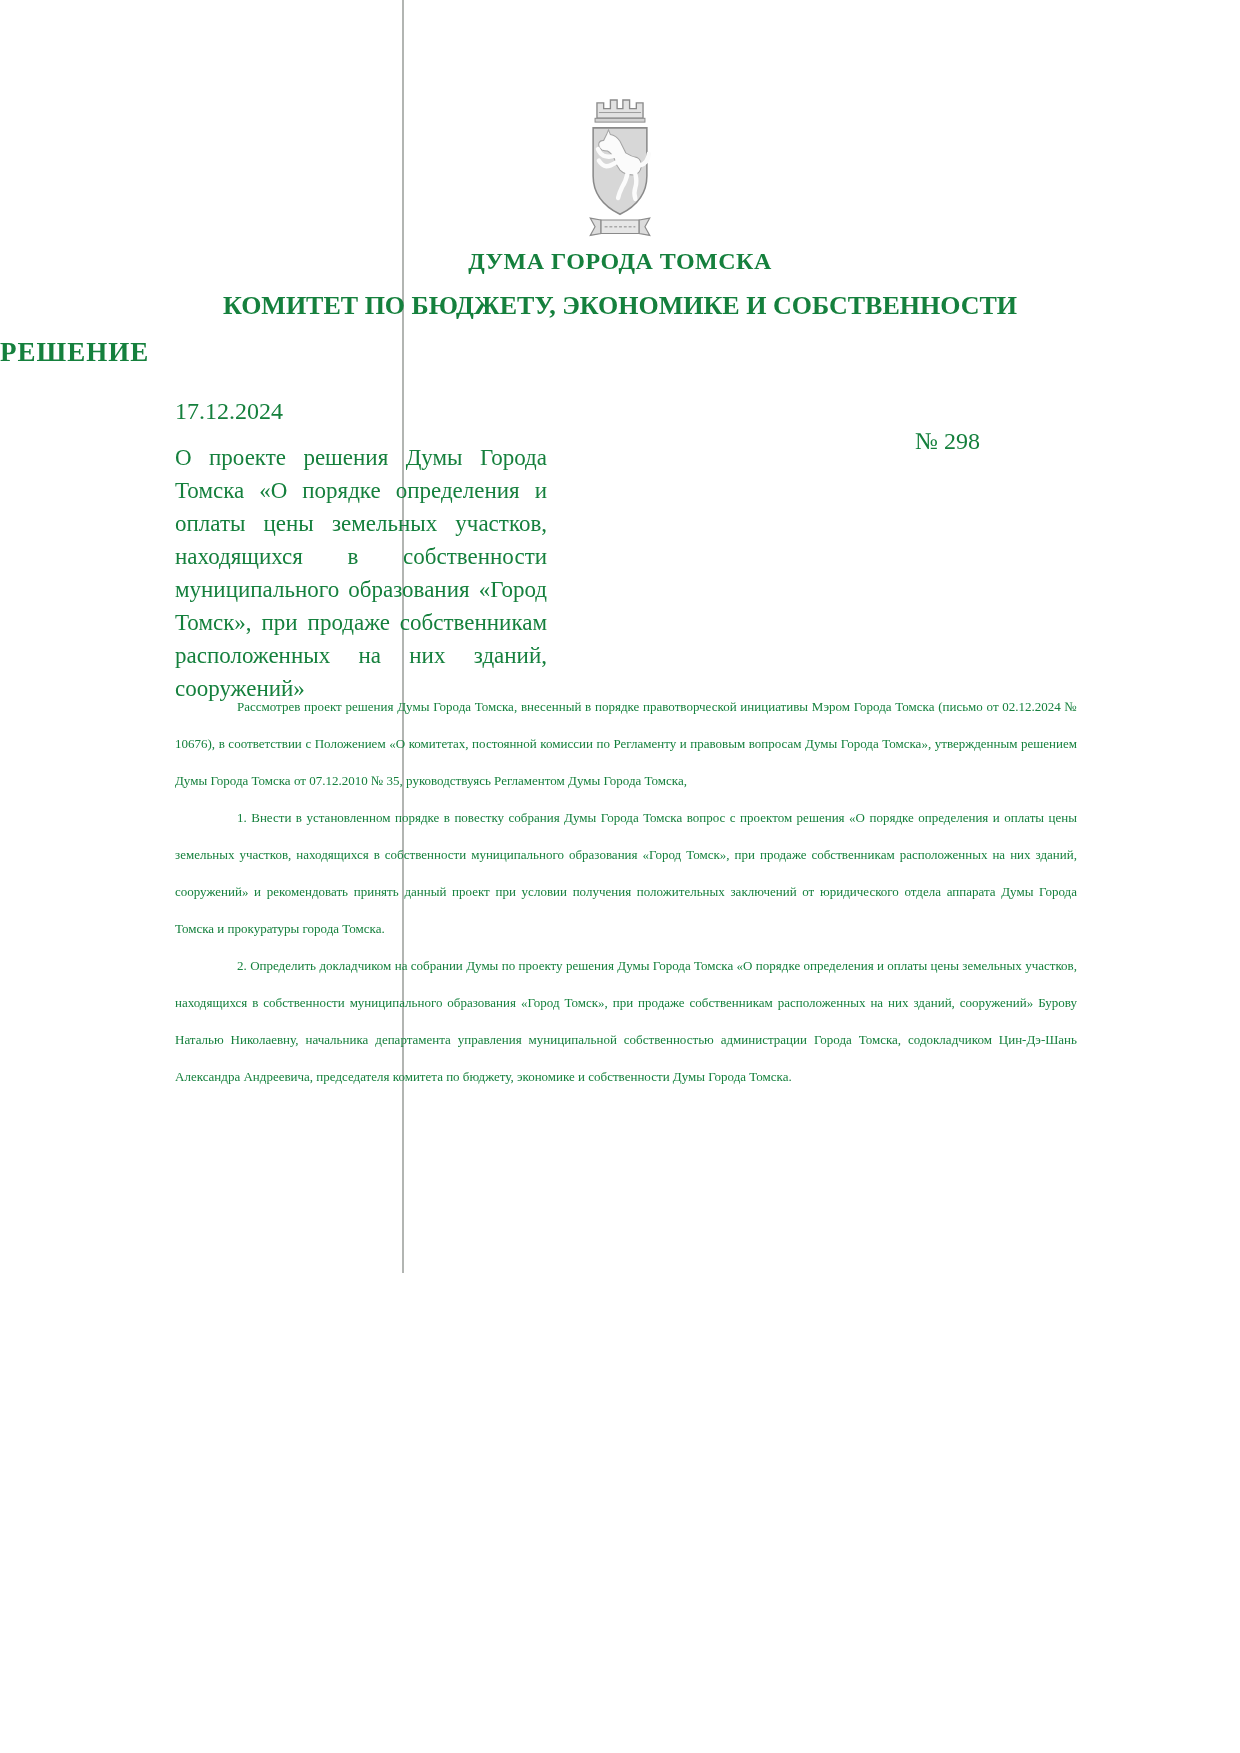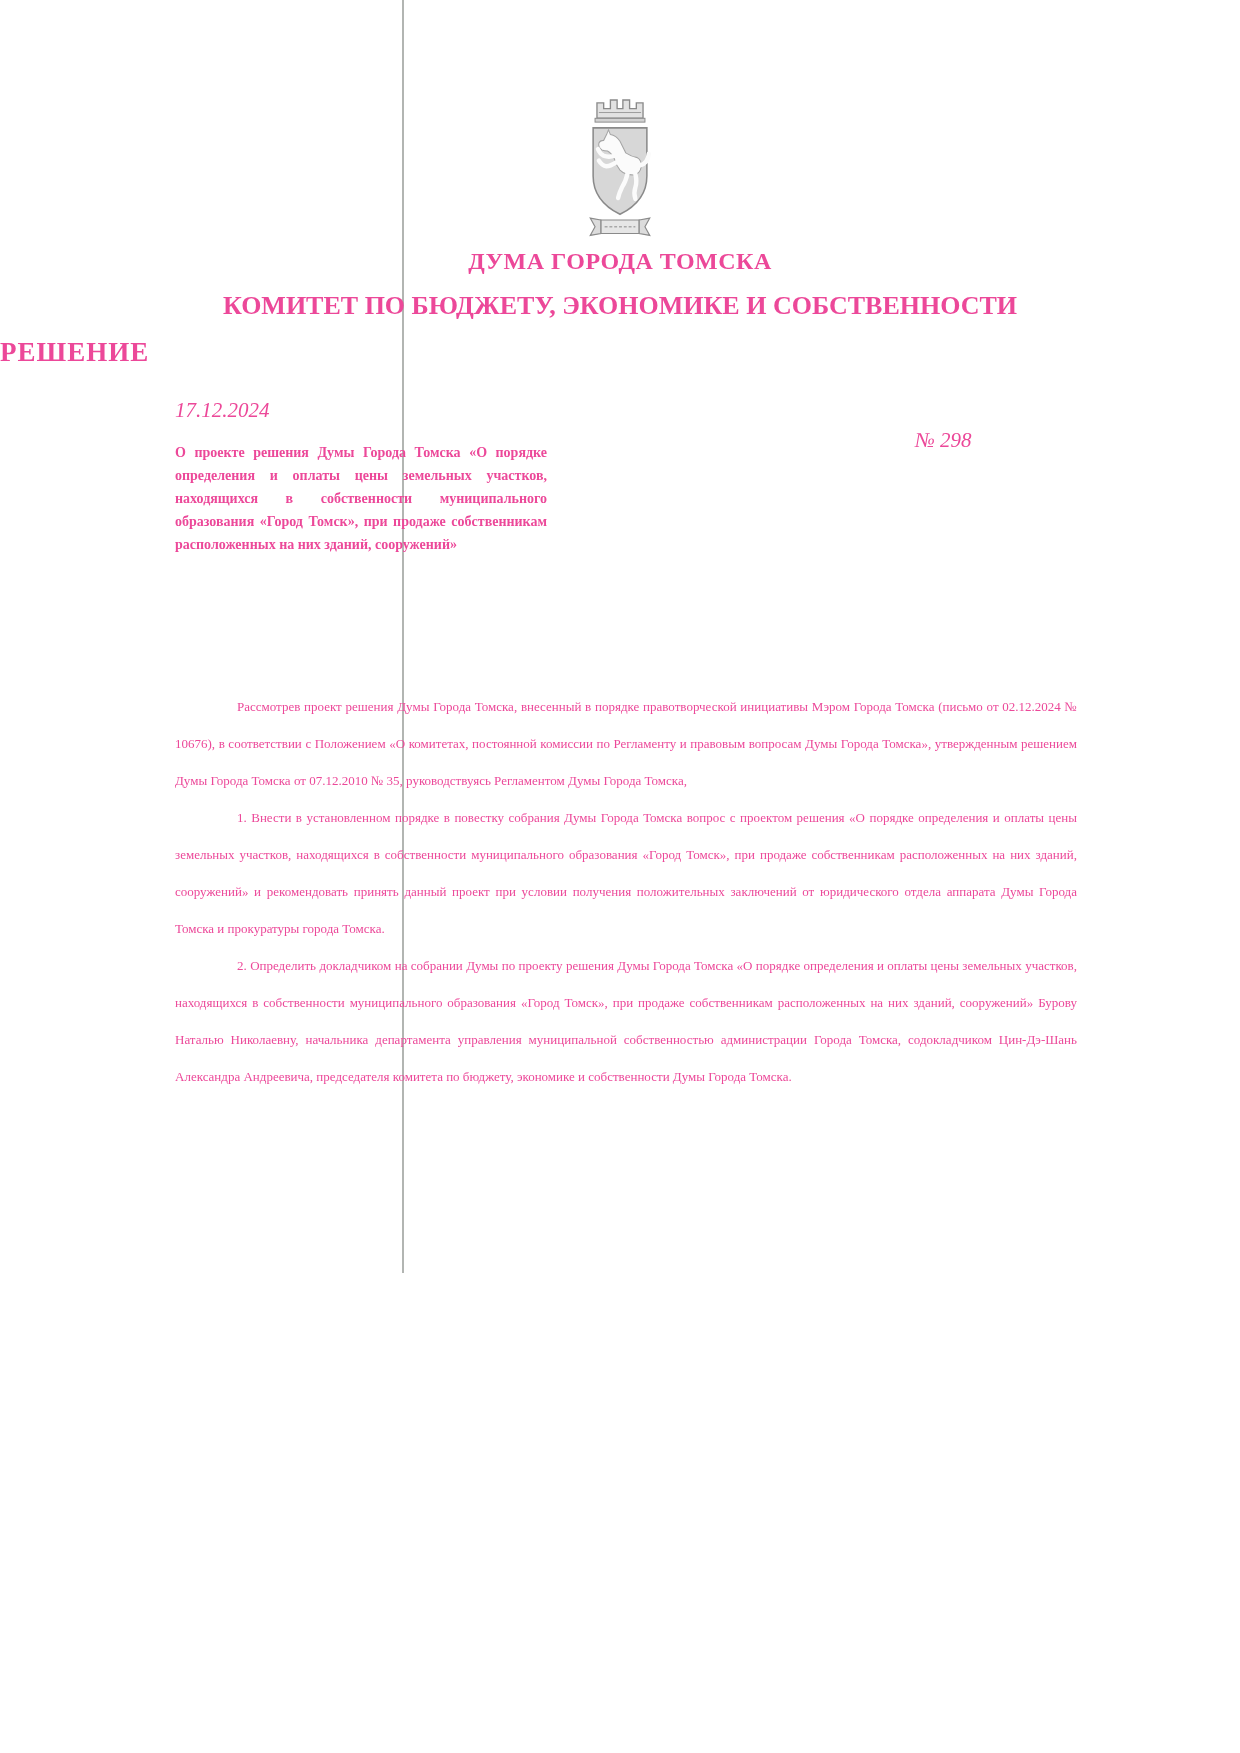--- a/index.html
+++ b/index.html
@@ -3,21 +3,21 @@
 <meta charset="utf-8">
 <style>
   * { margin: 0; padding: 0; box-sizing: border-box; }
   html, body { background: #ffffff; }
   .page {
     position: relative;
     width: 1240px;
     height: 1273px;
     background: #ffffff;
     font-family: "Liberation Serif", serif;
-    color: #ec4899;
+    color: #15803d;
     overflow: hidden;
     margin: 0 auto;
   }
   .scan-line {
     position: absolute;
     left: 402px; top: 0;
     width: 2px; height: 1348px;
     background: rgba(85, 92, 85, 0.45);
   }
   .coa {
@@ -34,29 +34,28 @@
     position: absolute; top: 291px; left: 0; width: 100%;
     text-align: center; font-weight: bold; font-size: 26px;
   }
   .doc-type {
     position: absolute; top: 337px; left: 0; width: 100%;
     text-align: left; font-weight: bold; font-size: 27px;
     letter-spacing: 1px;
   }
   .meta-row {
     position: absolute; top: 398px; left: 175px; width: 902px;
-    font-size: 21px;
-    font-style: italic;
+    font-size: 24px;
   }
   .meta-row .doc-number {
     position: absolute; left: 740px; top: 18px; margin-top: 12px;
   }
   .subject {
     position: absolute; top: 441px; left: 175px; width: 372px;
-    font-weight: bold; font-size: 14px; line-height: 23px;
+    font-weight: normal; font-size: 23px; line-height: 33px;
     text-align: justify;
   }
   .body-text {
     position: absolute; top: 688px; left: 175px; width: 902px;
     font-size: 13px; line-height: 37px;
   }
   .paragraph {
     text-align: justify;
     text-indent: 62px;
     margin: 0;

